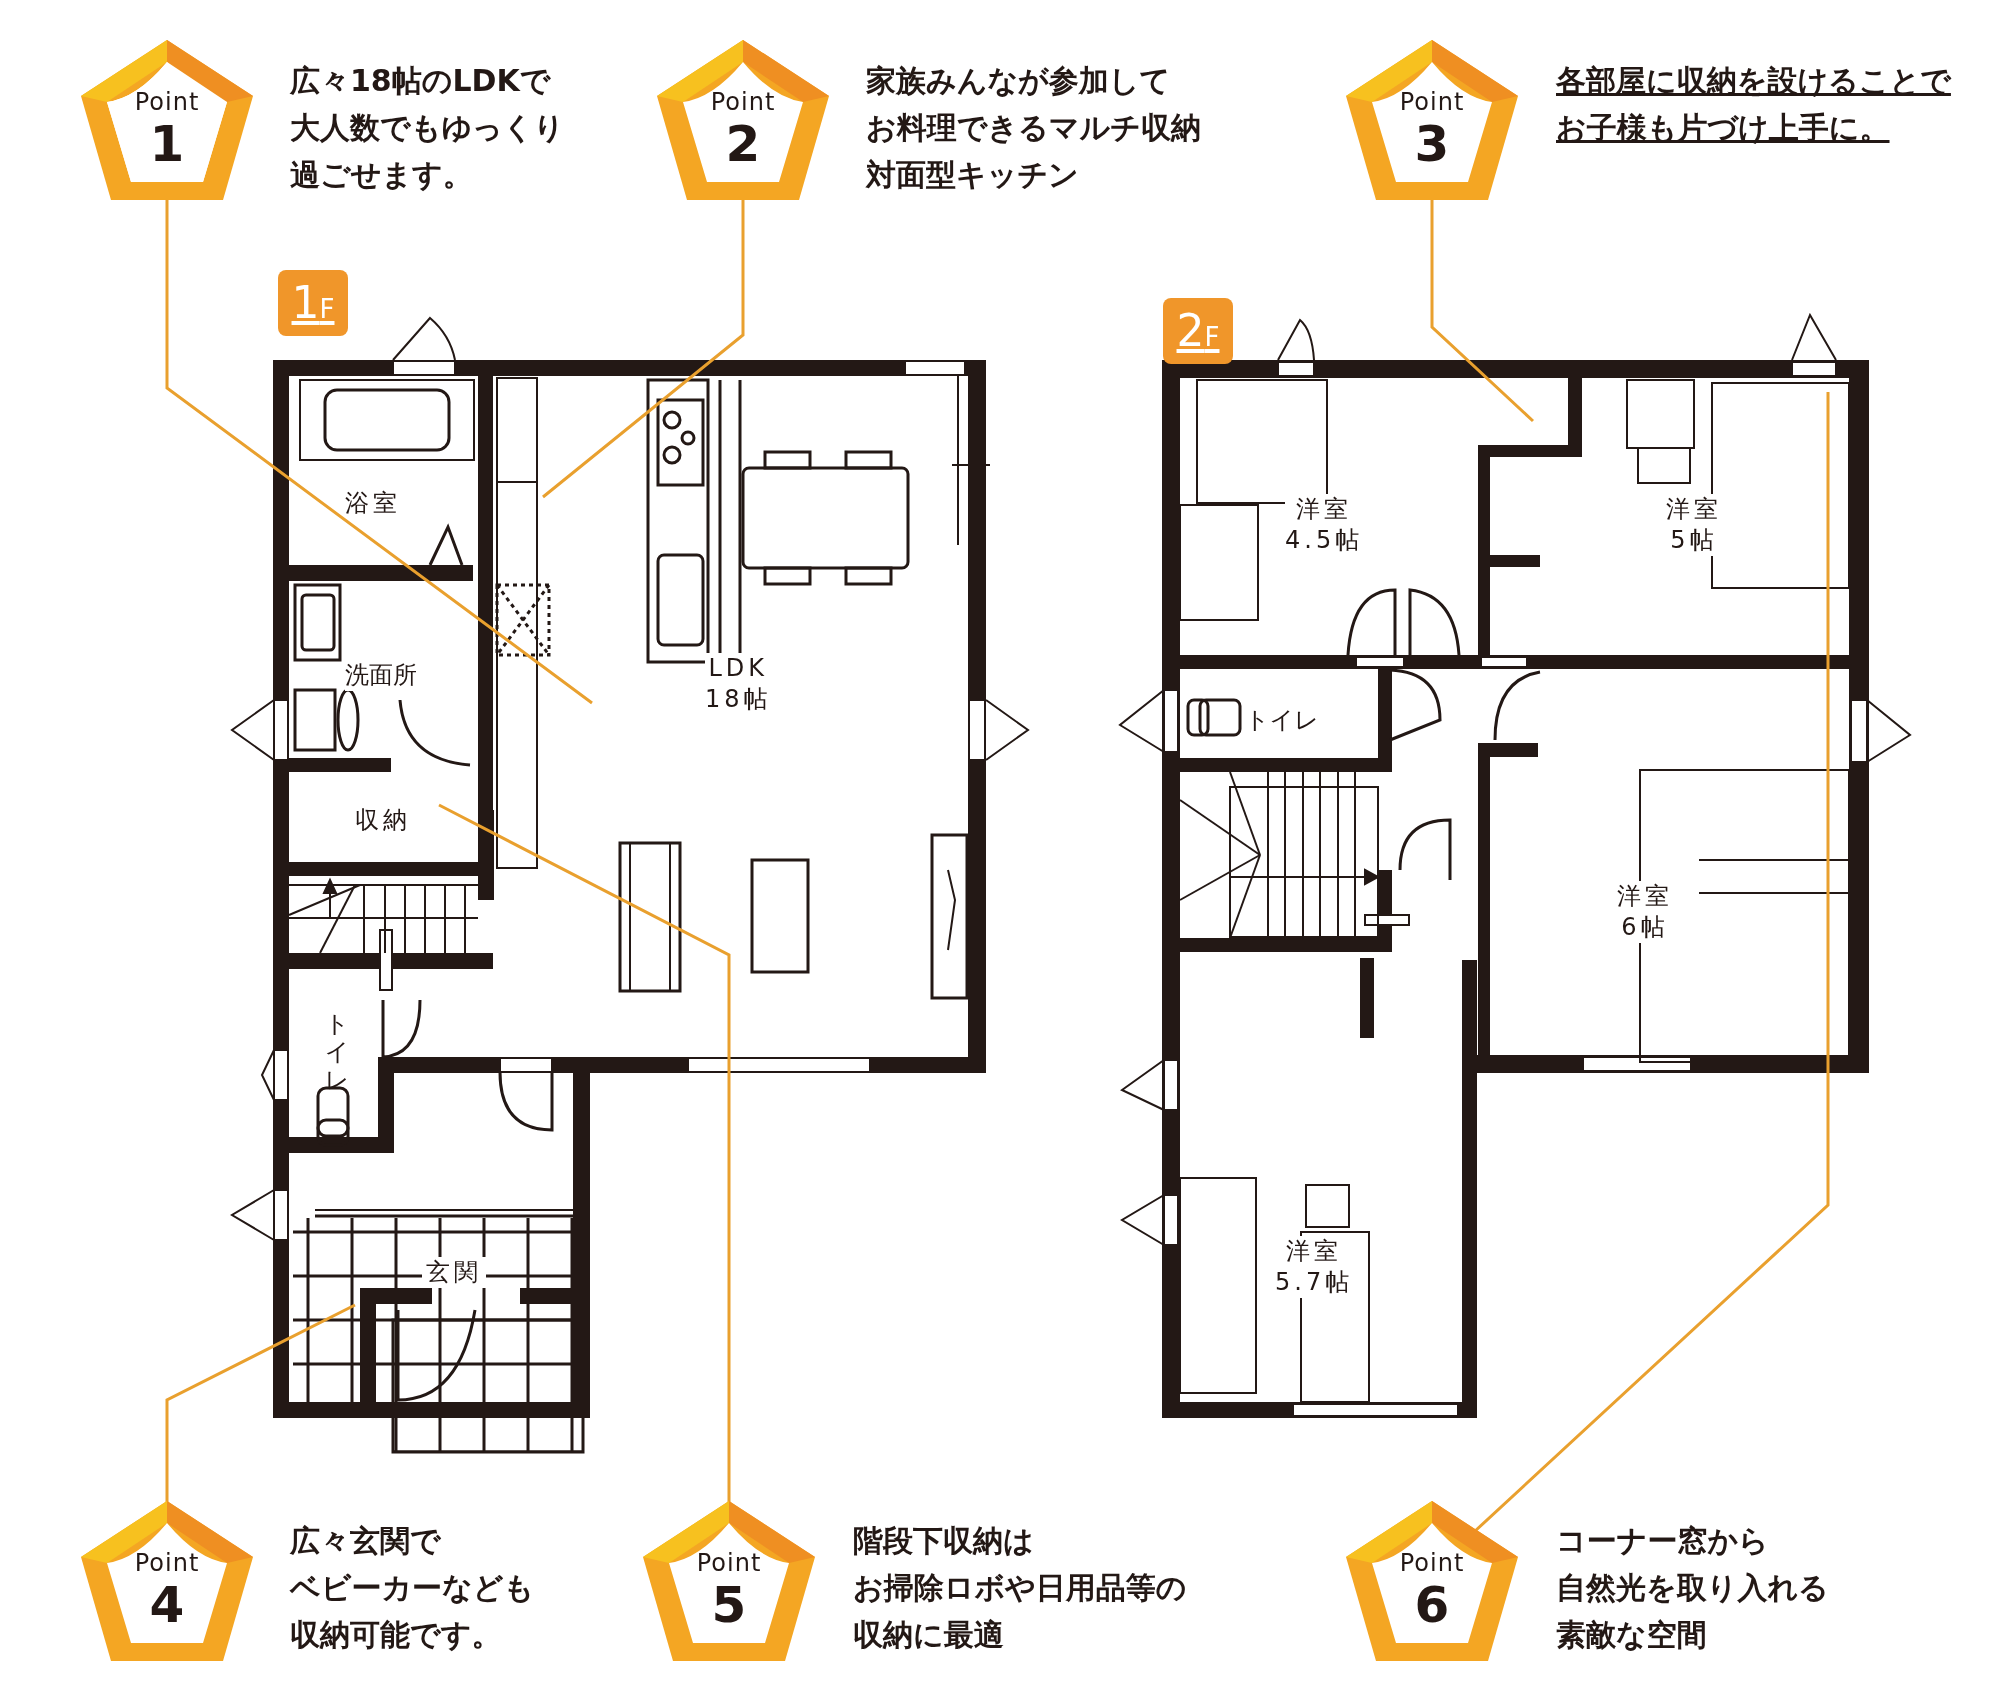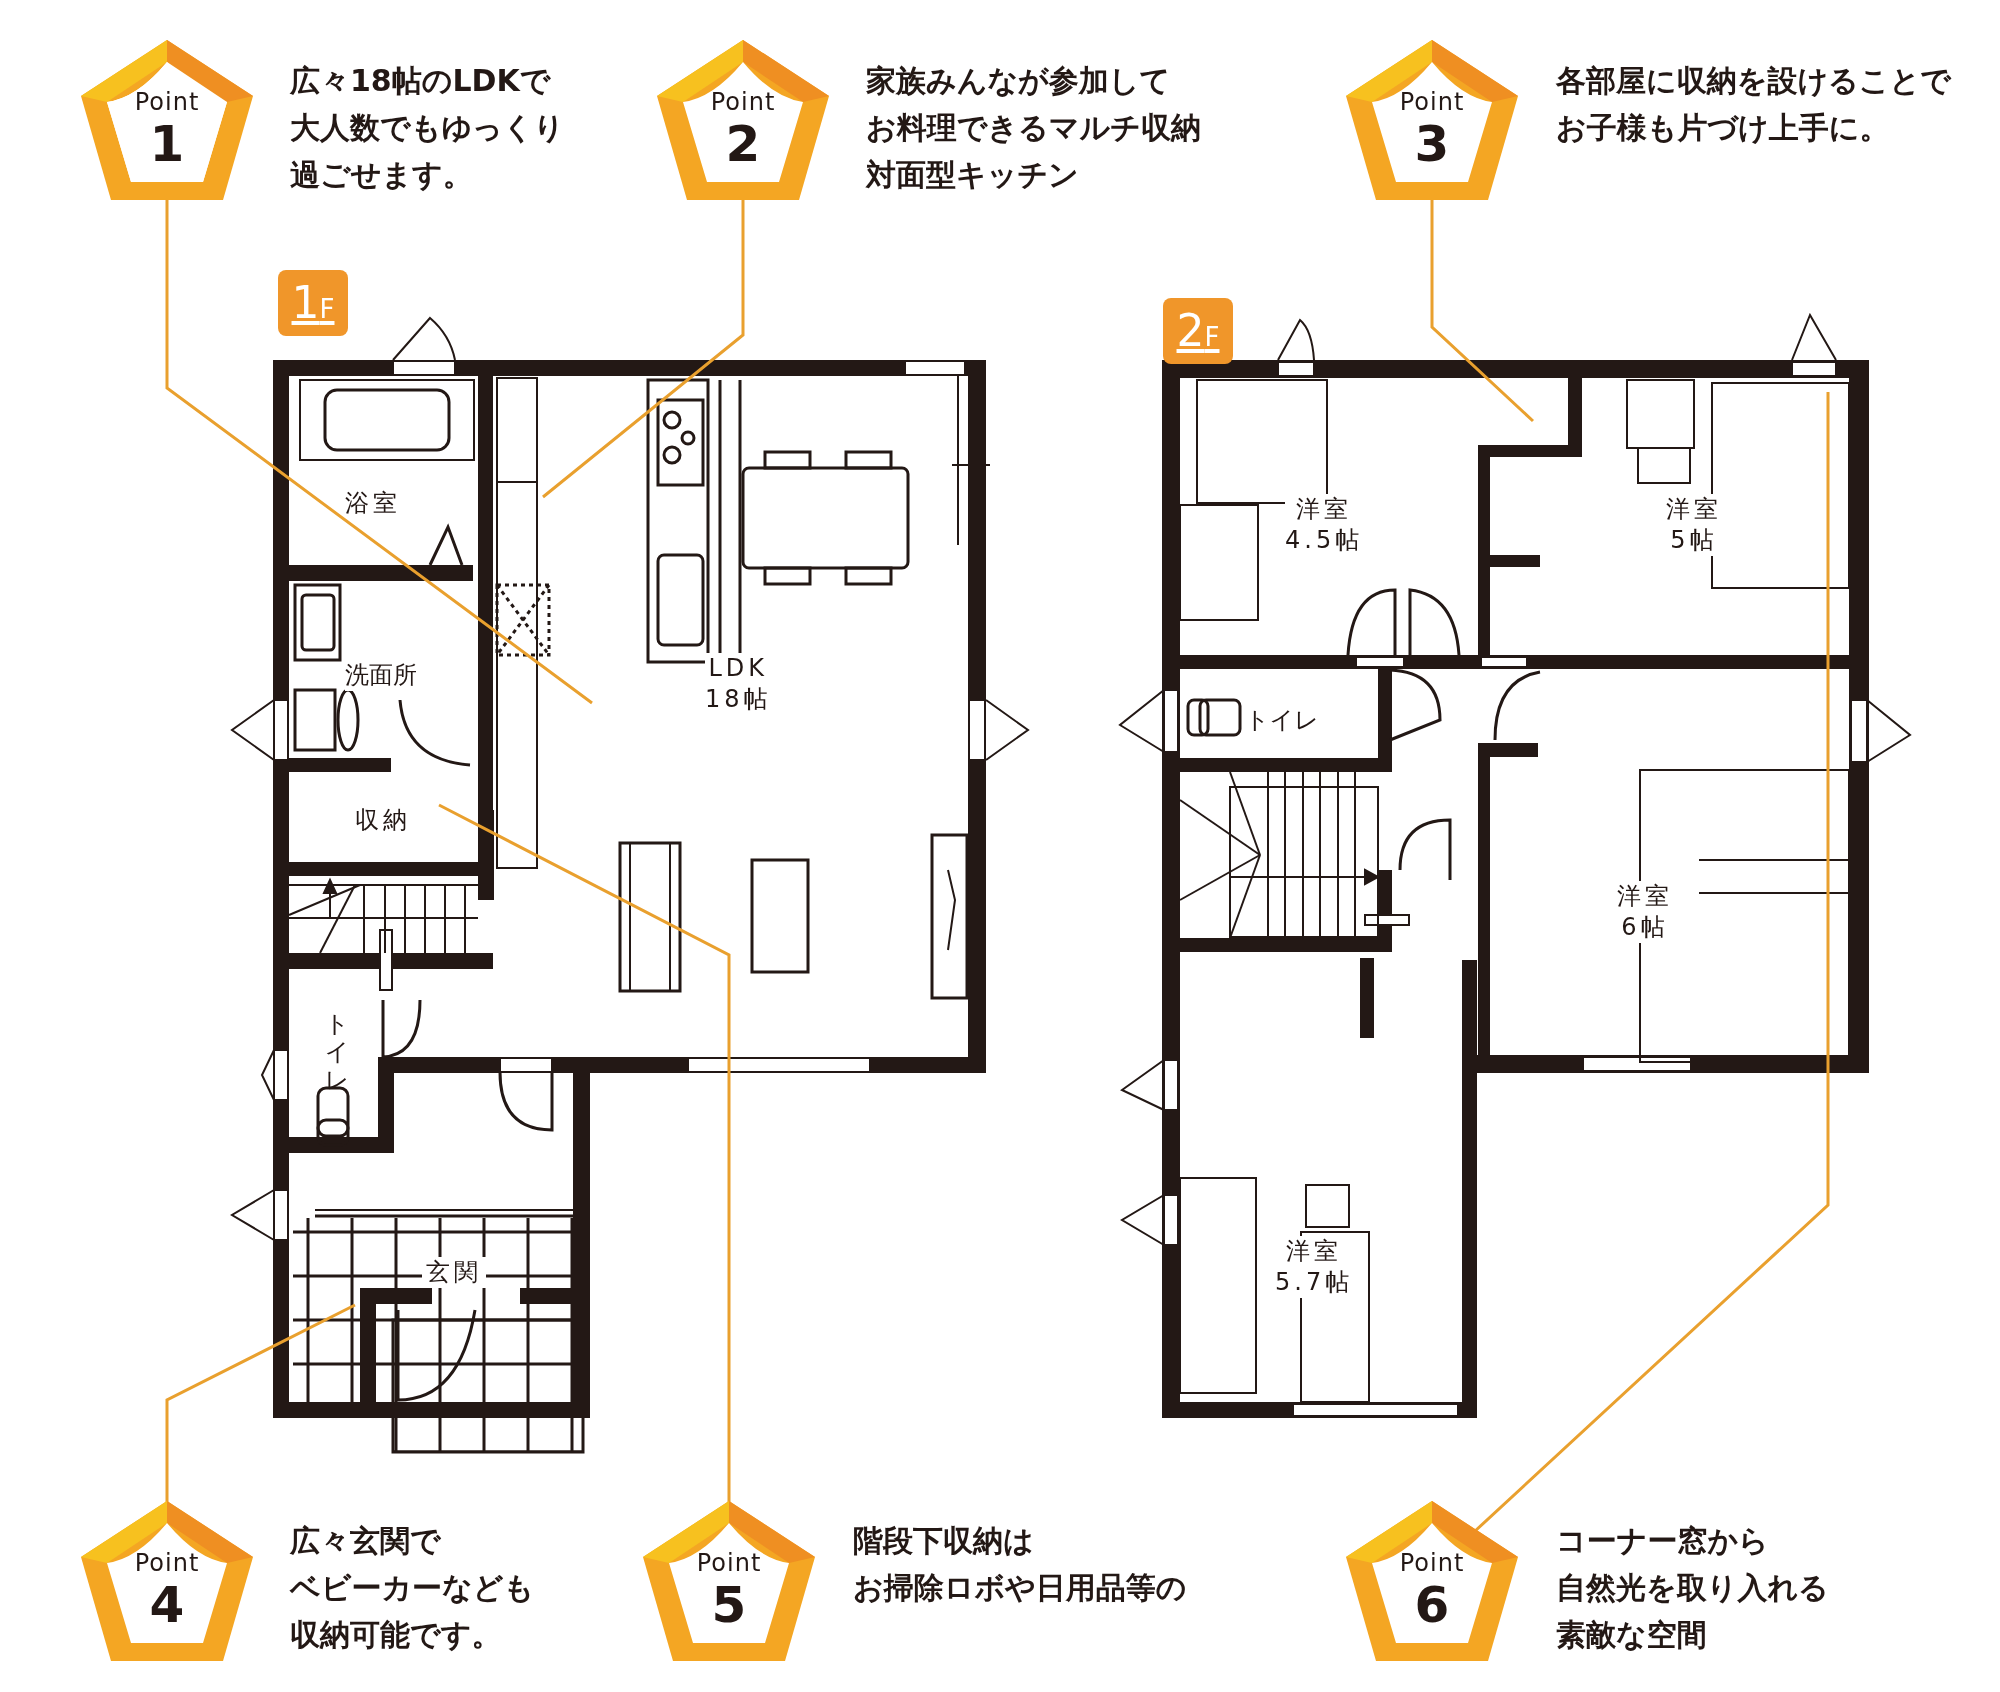--- a/index.html
+++ b/index.html
@@ -331,30 +331,31 @@
 <div class="desc" style="left:290px;top:57px;">
   <div>広々18帖のLDKで</div>
   <div>大人数でもゆっくり</div>
   <div>過ごせます。</div>
 </div>
 <div class="desc" style="left:866px;top:57px;">
   <div>家族みんなが参加して</div>
   <div>お料理できるマルチ収納</div>
   <div>対面型キッチン</div>
 </div>
-<div class="desc" style="left:1556px;top:57px;">
+<div class="desc" style="left:1556px;top:57px;text-decoration:underline;">
   <div>各部屋に収納を設けることで</div>
   <div>お子様も片づけ上手に。</div>
 </div>
 <div class="desc" style="left:290px;top:1517px;">
   <div>広々玄関で</div>
   <div>ベビーカーなども</div>
   <div>収納可能です。</div>
 </div>
 <div class="desc" style="left:853px;top:1517px;">
   <div>階段下収納は</div>
   <div>お掃除ロボや日用品等の</div>
+  <div>収納に最適</div>
 </div>
 <div class="desc" style="left:1556px;top:1517px;">
   <div>コーナー窓から</div>
   <div>自然光を取り入れる</div>
   <div>素敵な空間</div>
 </div>
 
 </body></html>

